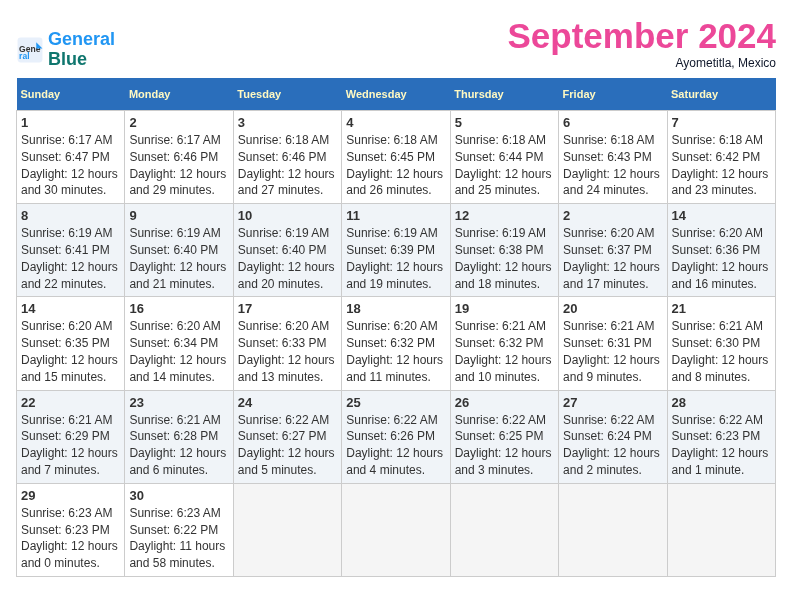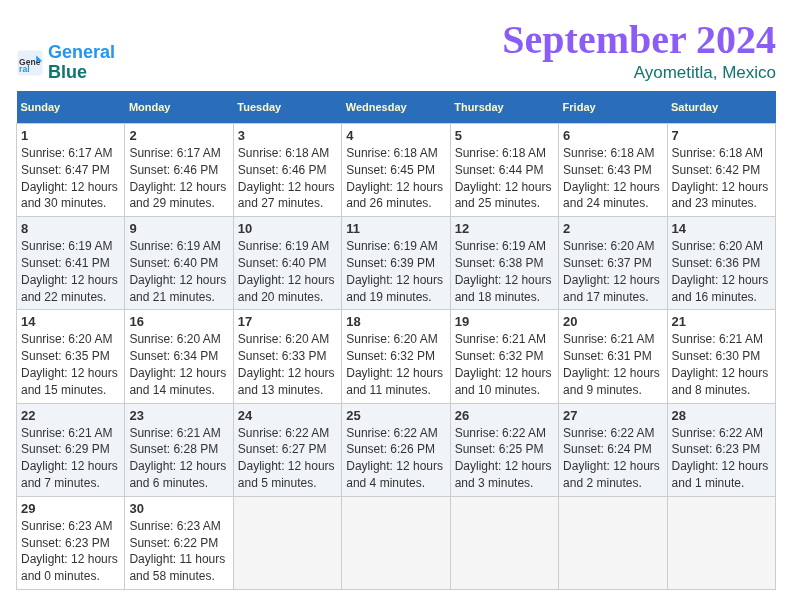--- a/index.html
+++ b/index.html
@@ -31,28 +31,27 @@
       color: #2196f3;
     }
     .logo-icon {
       width: 28px;
       height: 28px;
     }
     .title-block {
       text-align: right;
     }
     .cal-title {
-      font-size: 40px;
+      font-size: 35px;
       font-weight: bold;
-      color: #8b5cf6;
-      font-family: Liberation Serif, serif;
+      color: #ec4899;
     }
     .cal-subtitle {
-      font-size: 17px;
-      color: #0f766e;
+      font-size: 12px;
+      color: #0f172a;
     }
     table {
       width: 100%;
       border-collapse: collapse;
       font-size: 11px;
     }
     thead tr th {
       background: #2a6ebb;
       color: #fef9c3;
       padding: 10px 4px;

